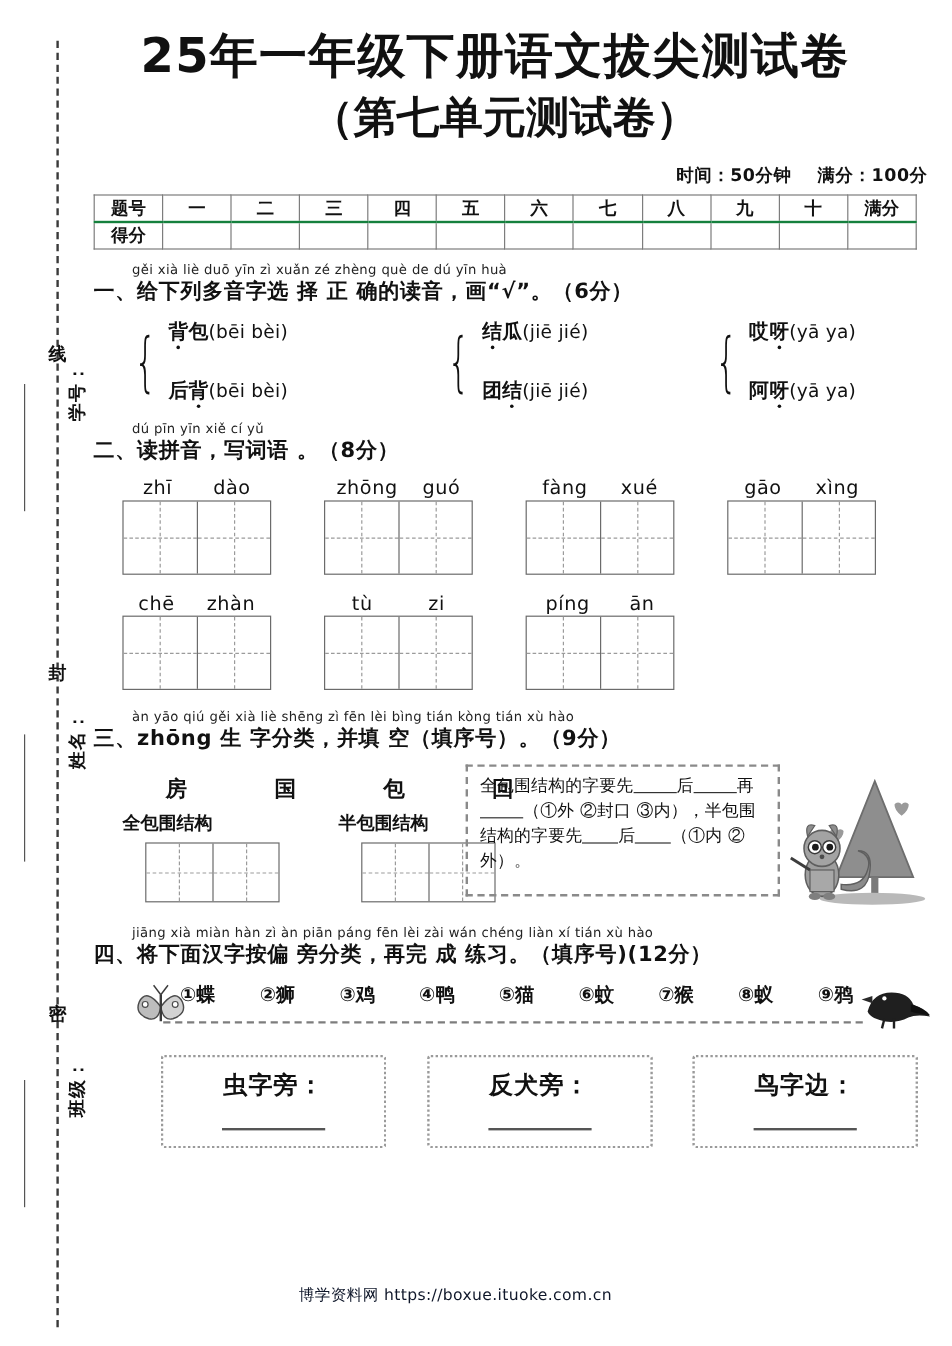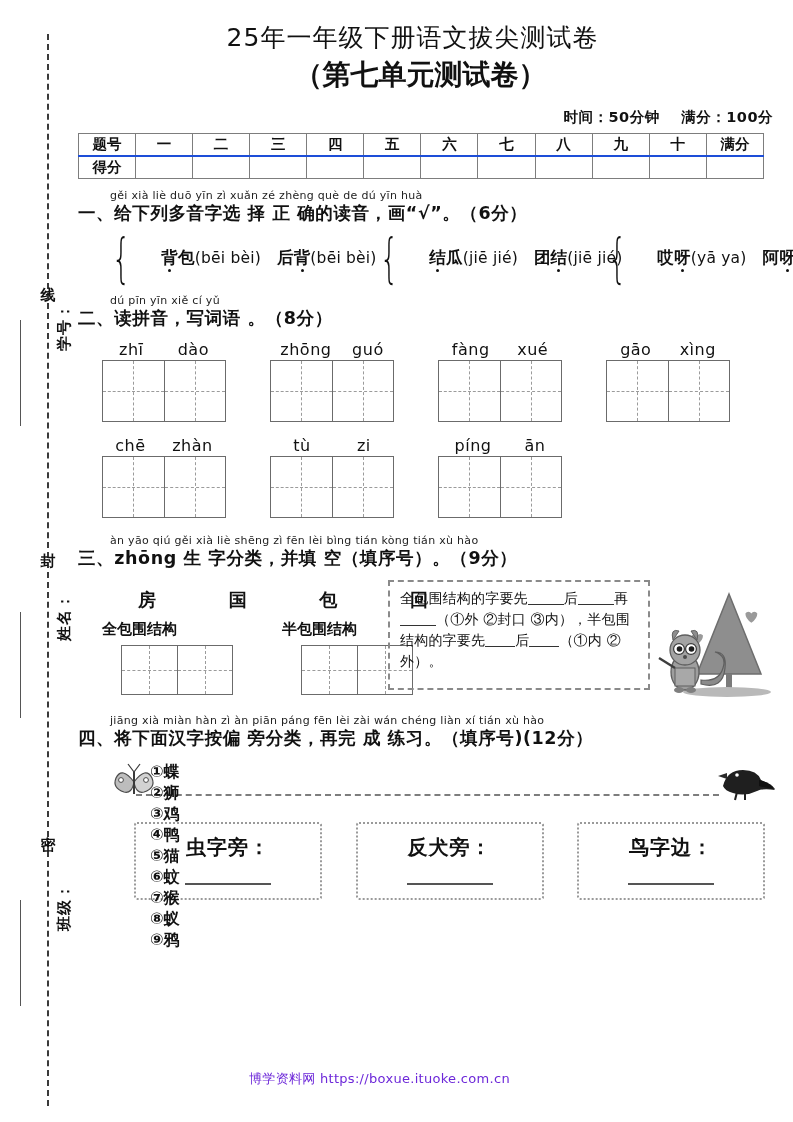--- a/index.html
+++ b/index.html
@@ -74,29 +74,29 @@
   #sheet {
     position: absolute;
     left: 72px; top: 0;
     width: 721px; height: 1122px;
   }
 
   
   #title-main {
     margin: 22px 12px 0 0;
     text-align: center;
-    font-size: 25px;
-    font-weight: normal;
+    font-size: 40px;
+    font-weight: bold;
     letter-spacing: 1px;
     line-height: 1.25;
     padding-right: 28px;
   }
   #title-sub {
     text-align: center;
-    font-size: 28px;
+    font-size: 36px;
     font-weight: bold;
     line-height: 1.3;
     margin-top: 4px;
     padding-right: 24px;
   }
   #meta-line {
     margin-top: 14px;
     padding-right: 20px;
     text-align: right;
     font-size: 14.5px;
@@ -114,21 +114,21 @@
   }
   #score-table td {
     border: 1px solid #7d7d7d;
     height: 21px;
     text-align: center;
     font-size: 14.5px;
     font-weight: bold;
     padding: 0;
   }
   #score-table td.rowhead { width: 56px; }
-  #score-table tr:first-child td { border-bottom: 2px solid #1d4ed8; }
+  #score-table tr:first-child td { border-bottom: 2px solid #15803d; }
 
   
   .q-block { margin: 0 10px 0 6px; }
   .q-pinyin {
     font-size: 11px;
     color: #222;
     letter-spacing: 0.3px;
     margin-left: 32px;
     white-space: nowrap;
     font-family: "DejaVu Sans", "Liberation Sans", sans-serif;
@@ -155,21 +155,21 @@
   .poly-group.g2 { width: 228px; }
   .poly-group.g3 { width: 200px; }
   .brace {
     font-size: 54px;
     line-height: 0.8;
     font-weight: 300;
     margin-right: 2px;
     transform: scaleX(0.55);
     transform-origin: center;
   }
-  .poly-lines { display: flex; flex-direction: row; gap: 16px; margin-left: 21px; }
+  .poly-lines { display: flex; flex-direction: column; gap: 27px; }
   .poly-line {
     font-size: 16.5px;
     font-weight: bold;
     white-space: nowrap;
     letter-spacing: 0.2px;
   }
   .dotchar { position: relative; }
   .dotchar::after {
     content: "";
     position: absolute;
@@ -285,21 +285,20 @@
     left: 24px; right: 56px; top: 34px;
     border-top: 2px dashed #7d7d7d;
   }
   #q4-chars {
     position: absolute;
     left: 38px; right: 64px; top: 2px;
     display: flex;
     justify-content: space-between;
     font-size: 16px;
     font-weight: bold;
-    flex-direction: column;
   }
   #q4-boxes {
     display: flex;
     justify-content: space-between;
     margin: 14px 18px 0 56px;
   }
   .ansbox {
     width: 188px;
     height: 78px;
     border: 2px dotted #9a9a9a;
@@ -316,21 +315,21 @@
     border-bottom: 2px solid #555;
   }
 
   
   #watermark {
     position: absolute;
     left: 0; right: 0;
     top: 1070px;
     text-align: center;
     font-size: 13px;
-    color: #6d28d9;
+    color: #0f172a;
     letter-spacing: 0.3px;
     padding-right: 34px;
   }
 </style>
 </head>
 <body>
 
 <div id="seal-margin">
   <div class="seal-dashed"></div>
 

